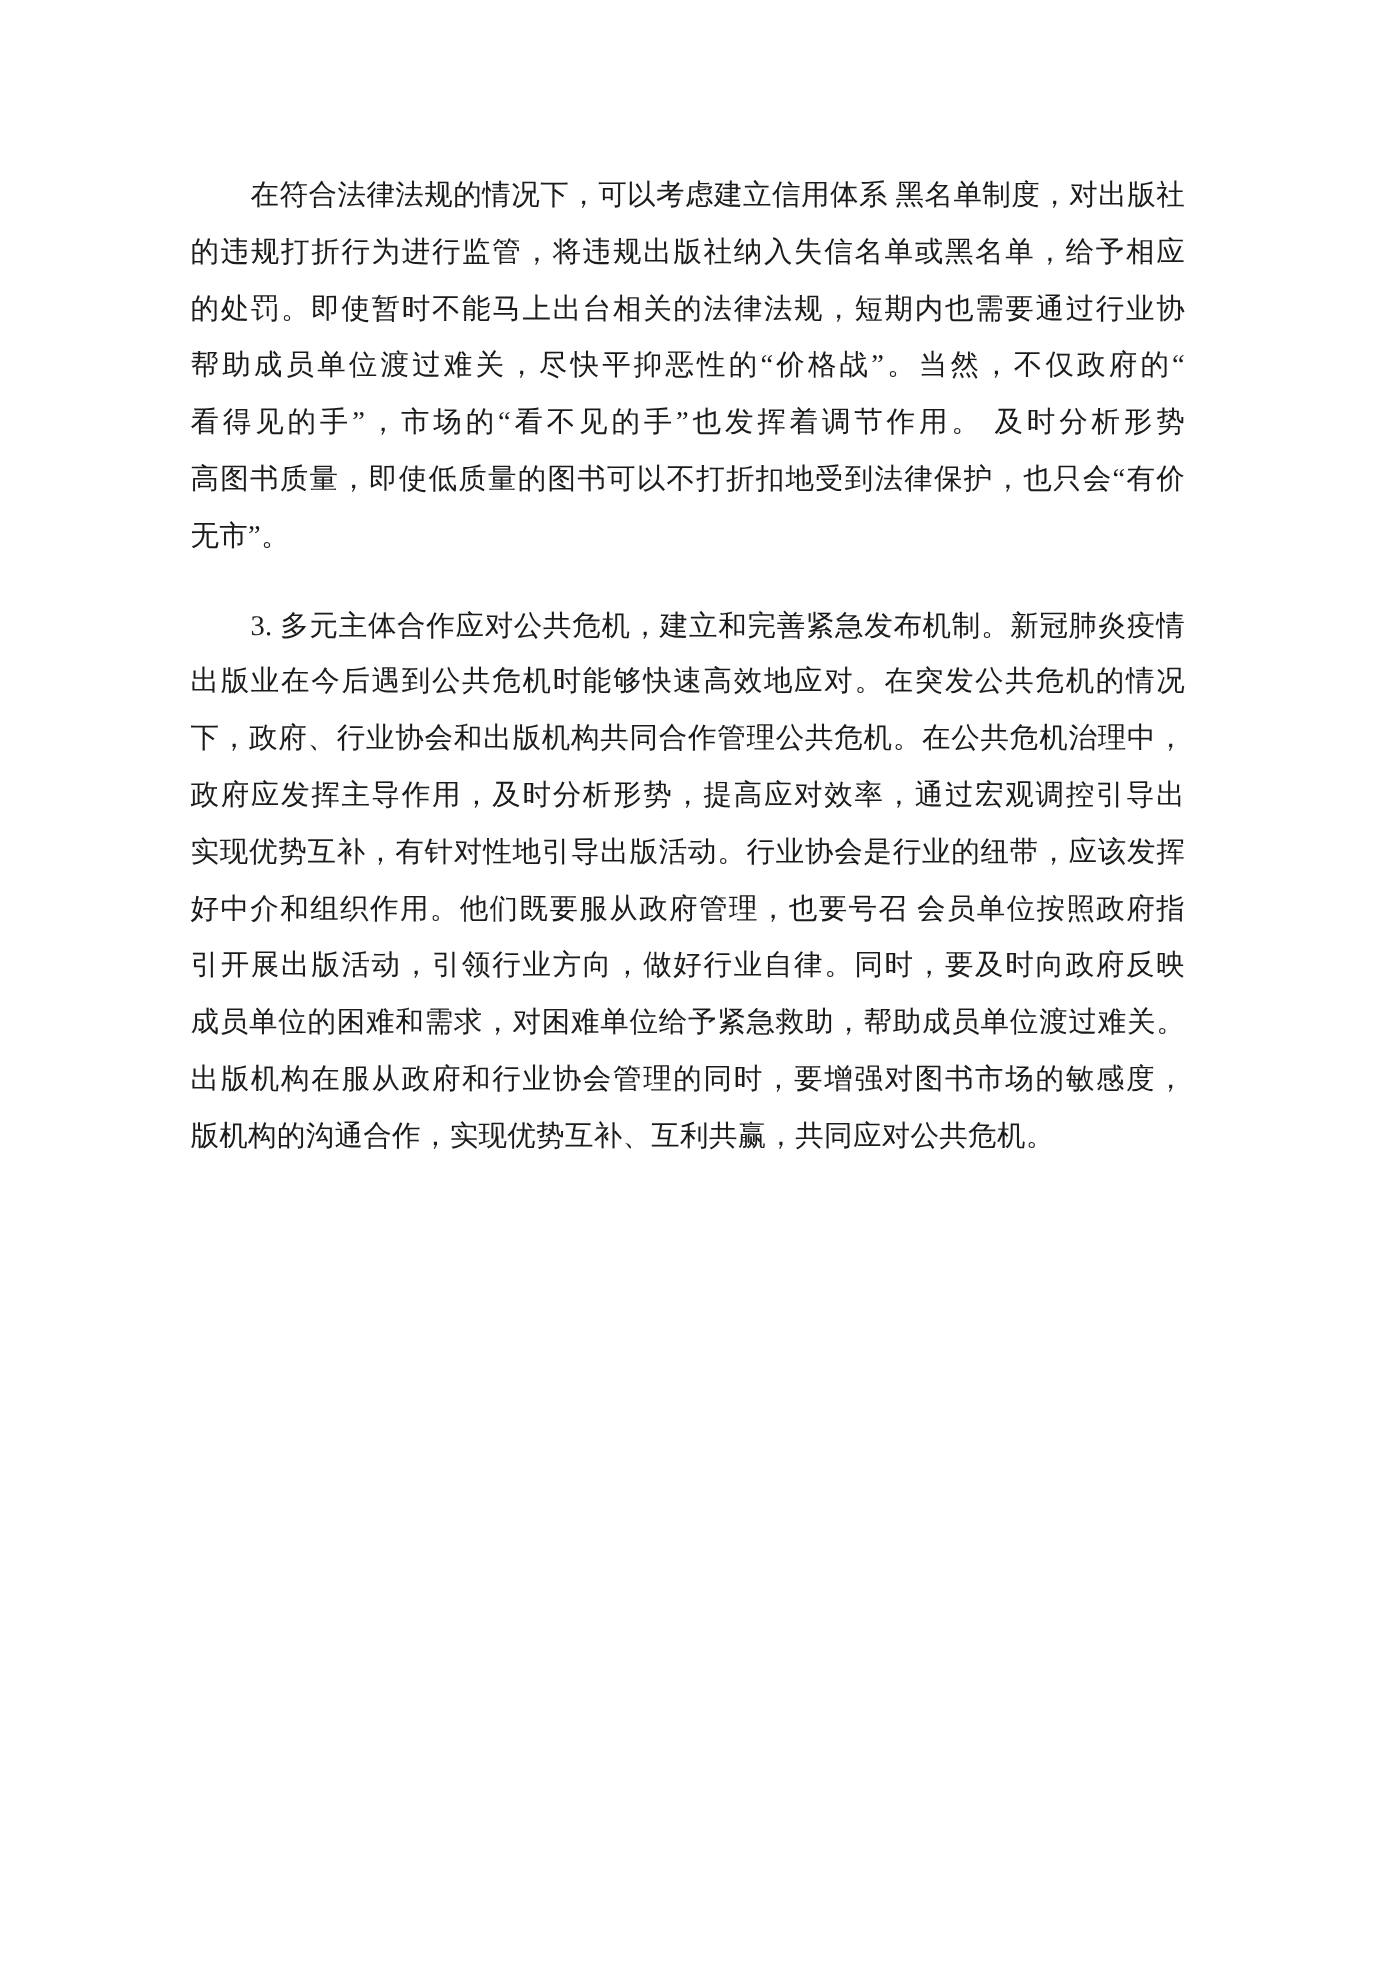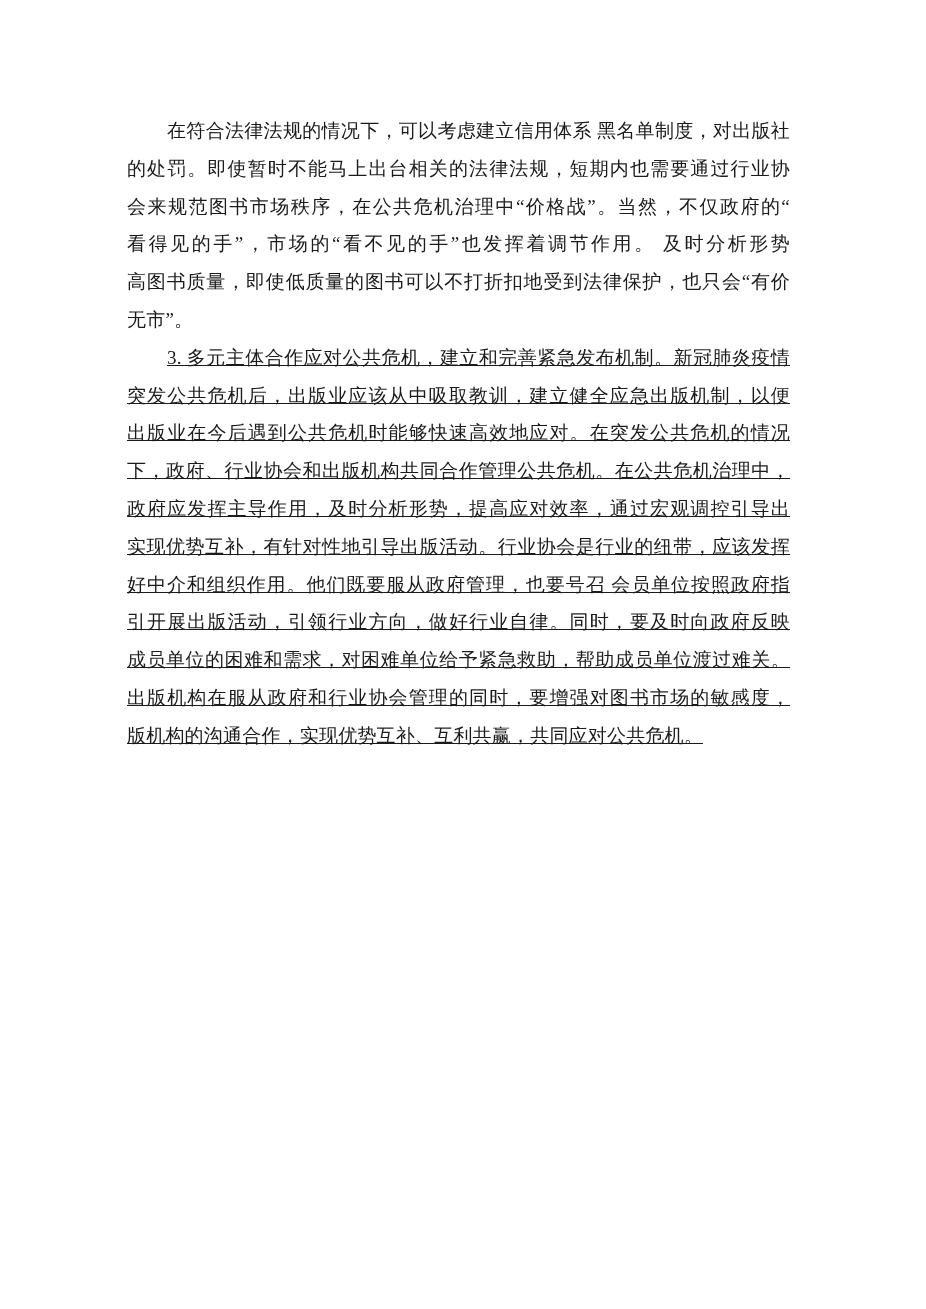--- a/index.html
+++ b/index.html
@@ -30,21 +30,21 @@
     font-size: 19px;
     line-height: 37.8px;
     color: #1b1b1b;
     letter-spacing: 0.2px;
   }
   .para {
     margin: 0;
     padding: 0;
   }
   .para + .para {
-    text-decoration: underline;
+    margin-top: 22px;
   }
   .line {
     height: 37.8px;
     overflow: hidden;
     white-space: pre;
     text-align: justify;
     text-align-last: justify;
     text-justify: inter-character;
   }
   .line.first {
@@ -56,30 +56,30 @@
   }
 </style>
 </head>
 <body>
 
 <div class="doc-page">
   <div class="doc-body">
 
     <div class="para">
       <div class="line first">在符合法律法规的情况下，可以考虑建立信用体系 黑名单制度，对出版社</div>
+      <div class="line">的违规打折行为进行监管，将违规出版社纳入失信名单或黑名单，给予相应</div>
       <div class="line">的处罚。即使暂时不能马上出台相关的法律法规，短期内也需要通过行业协</div>
-      <div class="line">会来规范图书市场秩序，在公共危机治理中“价格战”。当然，不仅政府的“</div>
+      <div class="line">帮助成员单位渡过难关，尽快平抑恶性的“价格战”。当然，不仅政府的“</div>
       <div class="line">看得见的手”，市场的“看不见的手”也发挥着调节作用。 及时分析形势</div>
       <div class="line">高图书质量，即使低质量的图书可以不打折扣地受到法律保护，也只会“有价</div>
       <div class="line last">无市”。</div>
     </div>
 
     <div class="para">
       <div class="line first">3. 多元主体合作应对公共危机，建立和完善紧急发布机制。新冠肺炎疫情</div>
-      <div class="line">突发公共危机后，出版业应该从中吸取教训，建立健全应急出版机制，以便</div>
       <div class="line">出版业在今后遇到公共危机时能够快速高效地应对。在突发公共危机的情况</div>
       <div class="line">下，政府、行业协会和出版机构共同合作管理公共危机。在公共危机治理中，</div>
       <div class="line">政府应发挥主导作用，及时分析形势，提高应对效率，通过宏观调控引导出</div>
       <div class="line">实现优势互补，有针对性地引导出版活动。行业协会是行业的纽带，应该发挥</div>
       <div class="line">好中介和组织作用。他们既要服从政府管理，也要号召 会员单位按照政府指</div>
       <div class="line">引开展出版活动，引领行业方向，做好行业自律。同时，要及时向政府反映</div>
       <div class="line">成员单位的困难和需求，对困难单位给予紧急救助，帮助成员单位渡过难关。</div>
       <div class="line">出版机构在服从政府和行业协会管理的同时，要增强对图书市场的敏感度，</div>
       <div class="line last">版机构的沟通合作，实现优势互补、互利共赢，共同应对公共危机。</div>
     </div>

